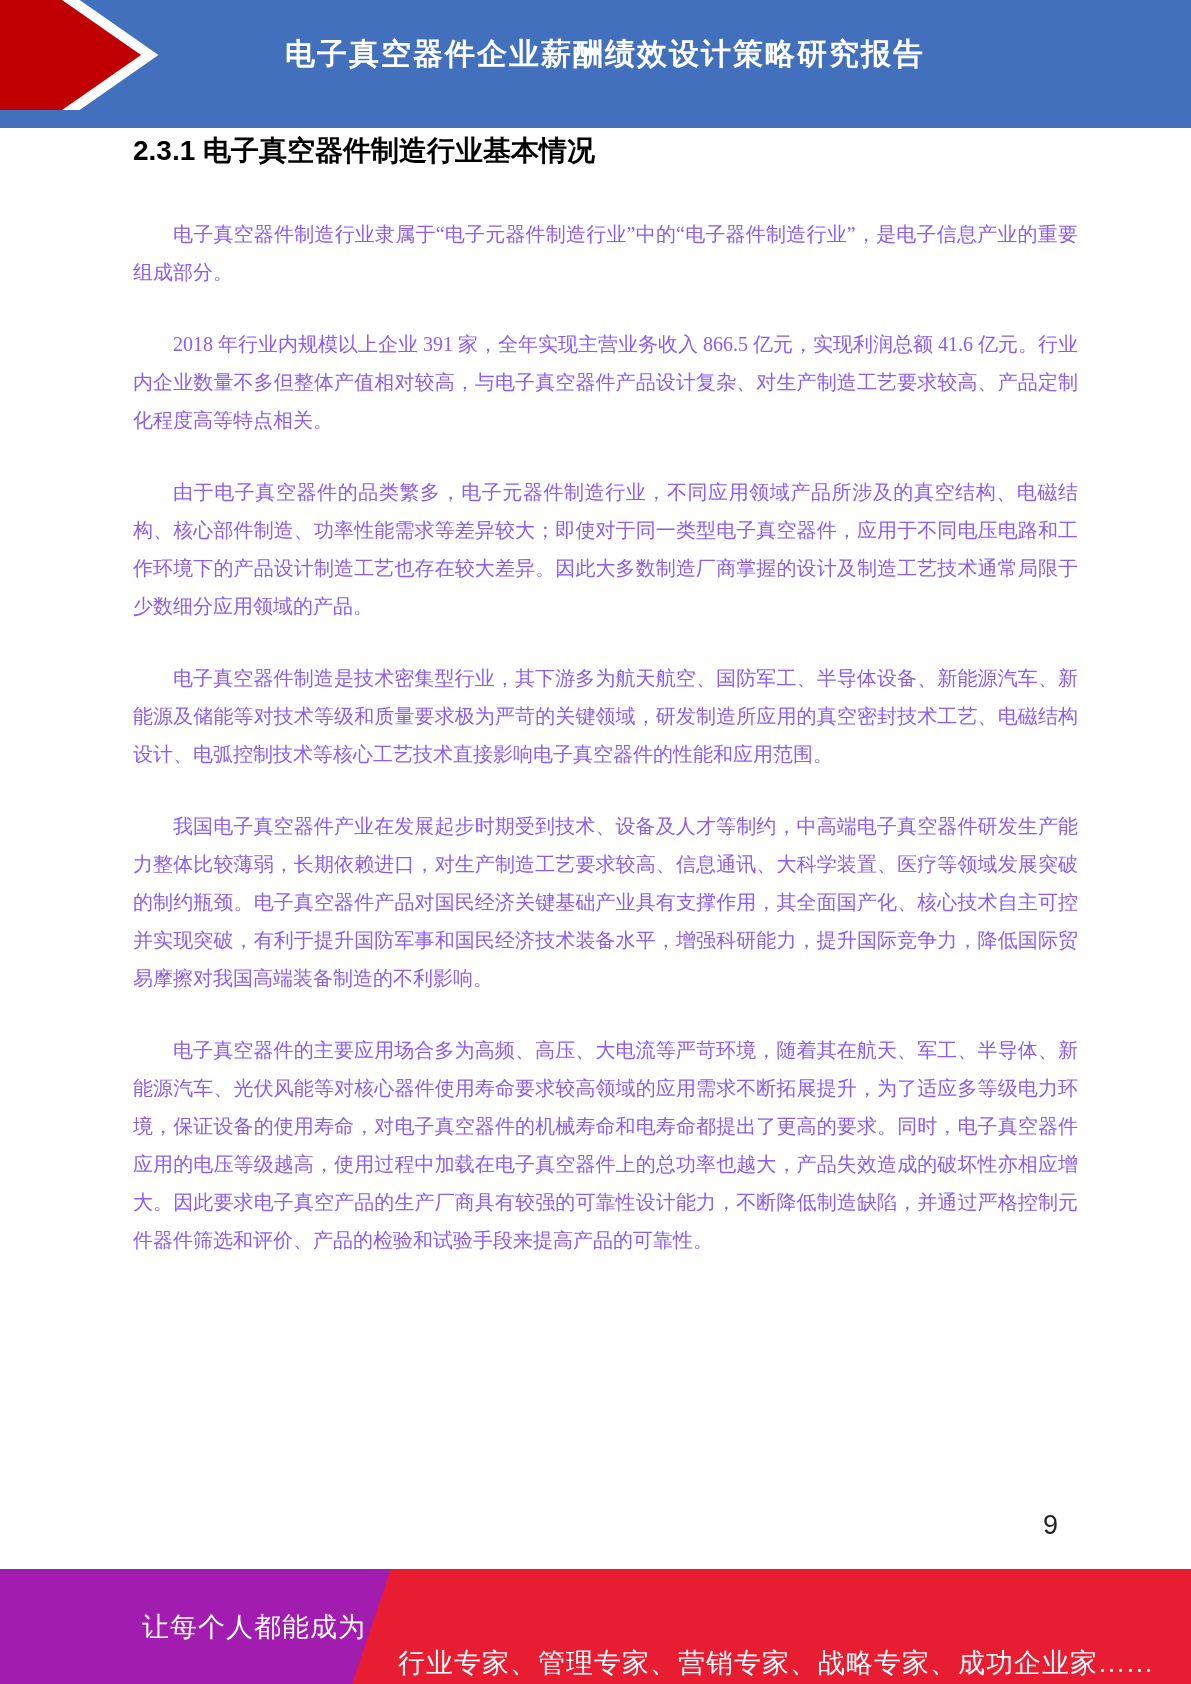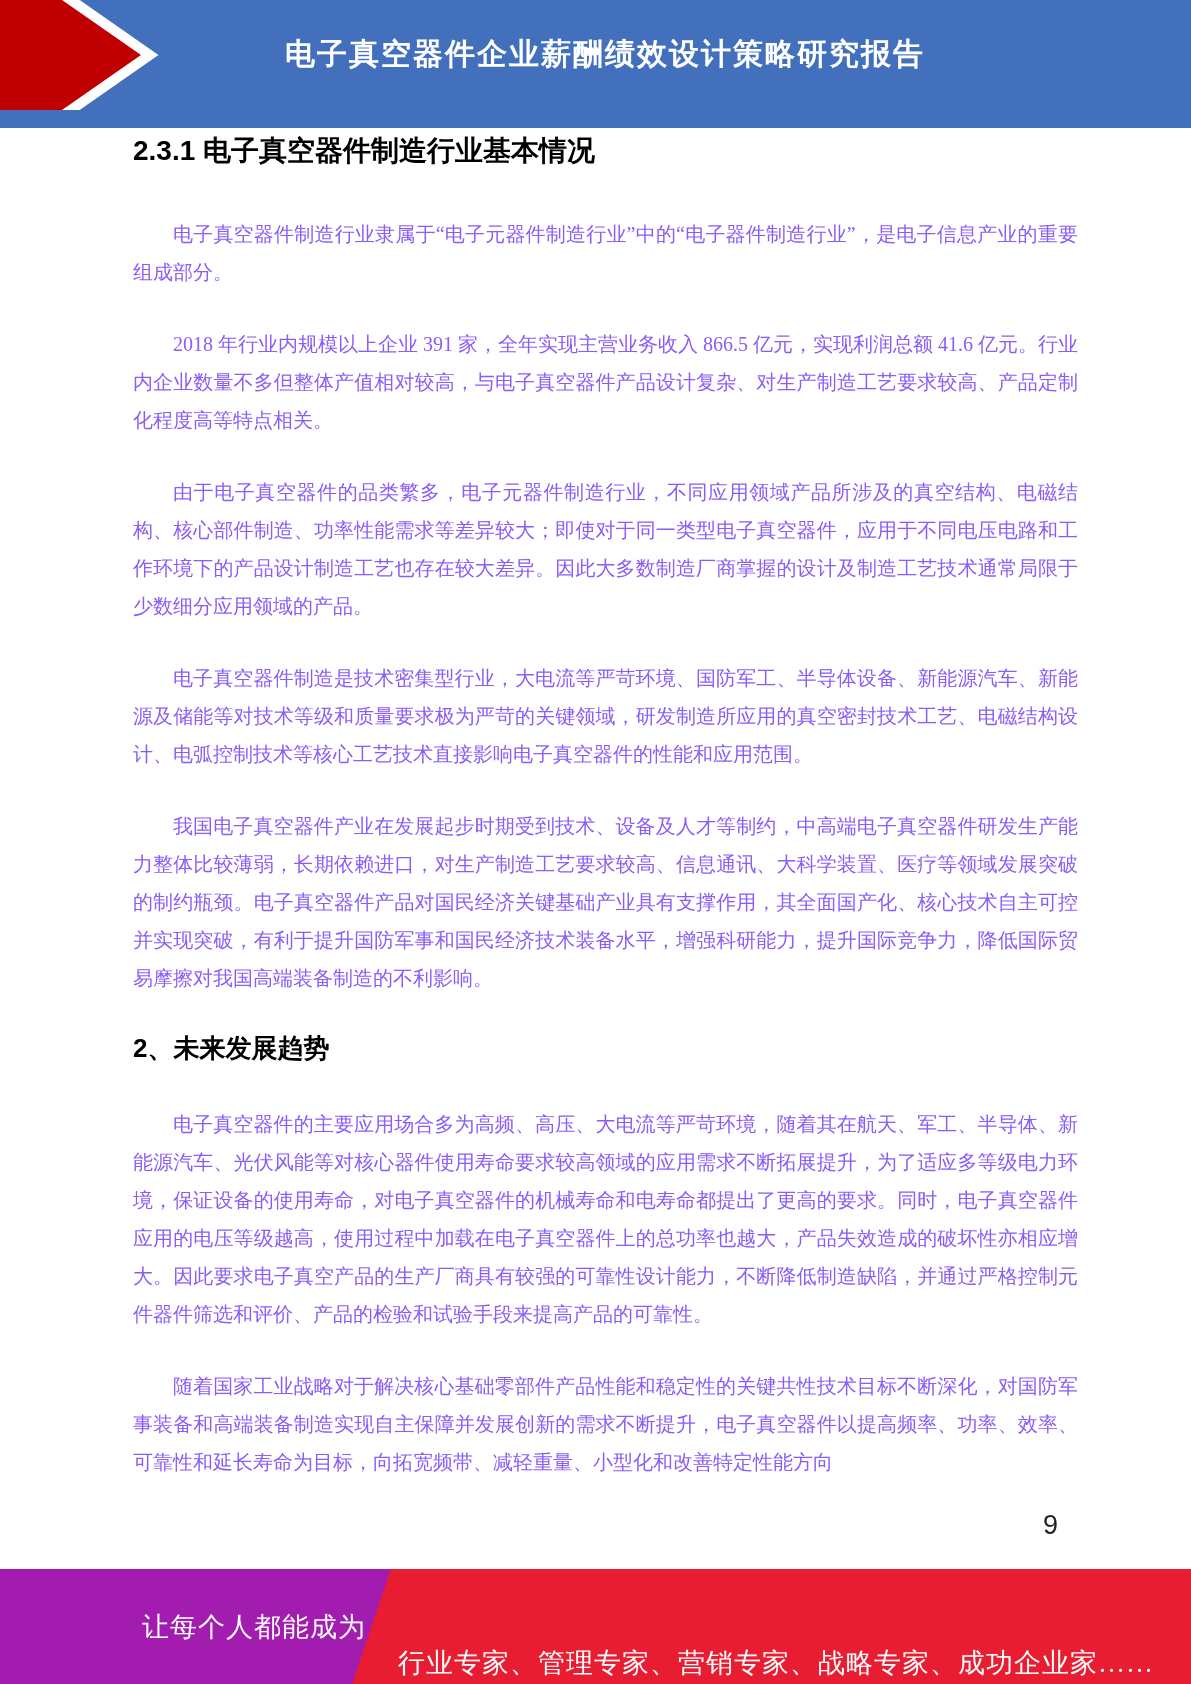--- a/index.html
+++ b/index.html
@@ -128,27 +128,25 @@
     </svg>
     <div class="banner-title">电子真空器件企业薪酬绩效设计策略研究报告</div>
   </header>
 
   <main class="content">
     <h1 class="h-main">2.3.1 电子真空器件制造行业基本情况</h1>
 
     <p class="body-p">电子真空器件制造行业隶属于“电子元器件制造行业”中的“电子器件制造行业”，是电子信息产业的重要组成部分。</p>
     <p class="body-p">2018 年行业内规模以上企业 391 家，全年实现主营业务收入 866.5 亿元，实现利润总额 41.6 亿元。行业内企业数量不多但整体产值相对较高，与电子真空器件产品设计复杂、对生产制造工艺要求较高、产品定制化程度高等特点相关。</p>
     <p class="body-p">由于电子真空器件的品类繁多，电子元器件制造行业，不同应用领域产品所涉及的真空结构、电磁结构、核心部件制造、功率性能需求等差异较大；即使对于同一类型电子真空器件，应用于不同电压电路和工作环境下的产品设计制造工艺也存在较大差异。因此大多数制造厂商掌握的设计及制造工艺技术通常局限于少数细分应用领域的产品。</p>
-    <p class="body-p">电子真空器件制造是技术密集型行业，大电流等严苛环境、国防军工、半导体设备、新能源汽车、新能源及储能等对技术等级和质量要求极为严苛的关键领域，研发制造所应用的真空密封技术工艺、电磁结构设计、电弧控制技术等核心工艺技术直接影响电子真空器件的性能和应用范围。</p>
+    <p class="body-p">电子真空器件制造是技术密集型行业，其下游多为航天航空、国防军工、半导体设备、新能源汽车、新能源及储能等对技术等级和质量要求极为严苛的关键领域，研发制造所应用的真空密封技术工艺、电磁结构设计、电弧控制技术等核心工艺技术直接影响电子真空器件的性能和应用范围。</p>
     <p class="body-p">我国电子真空器件产业在发展起步时期受到技术、设备及人才等制约，中高端电子真空器件研发生产能力整体比较薄弱，长期依赖进口，对生产制造工艺要求较高、信息通讯、大科学装置、医疗等领域发展突破的制约瓶颈。电子真空器件产品对国民经济关键基础产业具有支撑作用，其全面国产化、核心技术自主可控并实现突破，有利于提升国防军事和国民经济技术装备水平，增强科研能力，提升国际竞争力，降低国际贸易摩擦对我国高端装备制造的不利影响。</p>
 
-    <h2 class="h-sub">2、未来发展趋势</h2>
 
     <p class="body-p">电子真空器件的主要应用场合多为高频、高压、大电流等严苛环境，随着其在航天、军工、半导体、新能源汽车、光伏风能等对核心器件使用寿命要求较高领域的应用需求不断拓展提升，为了适应多等级电力环境，保证设备的使用寿命，对电子真空器件的机械寿命和电寿命都提出了更高的要求。同时，电子真空器件应用的电压等级越高，使用过程中加载在电子真空器件上的总功率也越大，产品失效造成的破坏性亦相应增大。因此要求电子真空产品的生产厂商具有较强的可靠性设计能力，不断降低制造缺陷，并通过严格控制元件器件筛选和评价、产品的检验和试验手段来提高产品的可靠性。</p>
-    <p class="body-p">随着国家工业战略对于解决核心基础零部件产品性能和稳定性的关键共性技术目标不断深化，对国防军事装备和高端装备制造实现自主保障并发展创新的需求不断提升，电子真空器件以提高频率、功率、效率、可靠性和延长寿命为目标，向拓宽频带、减轻重量、小型化和改善特定性能方向</p>
   </main>
 
   <div class="page-number">9</div>
 
   <footer class="footer" style="background: #a21caf; padding-left: 19px;">
     <div class="footer-red" style="background: rgb(233, 29, 50);"></div>
     <div class="footer-text footer-text-left">让每个人都能成为</div>
     <div class="footer-text footer-text-right">行业专家、管理专家、营销专家、战略专家、成功企业家……</div>
   </footer>
 

